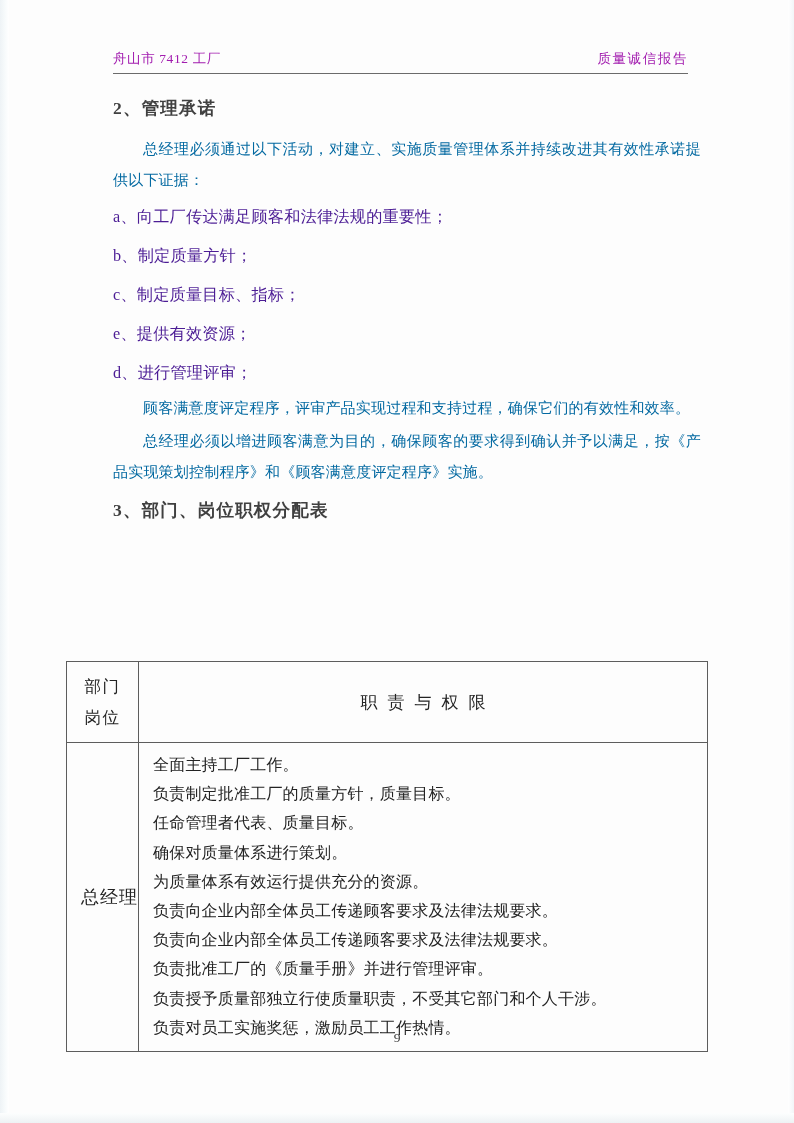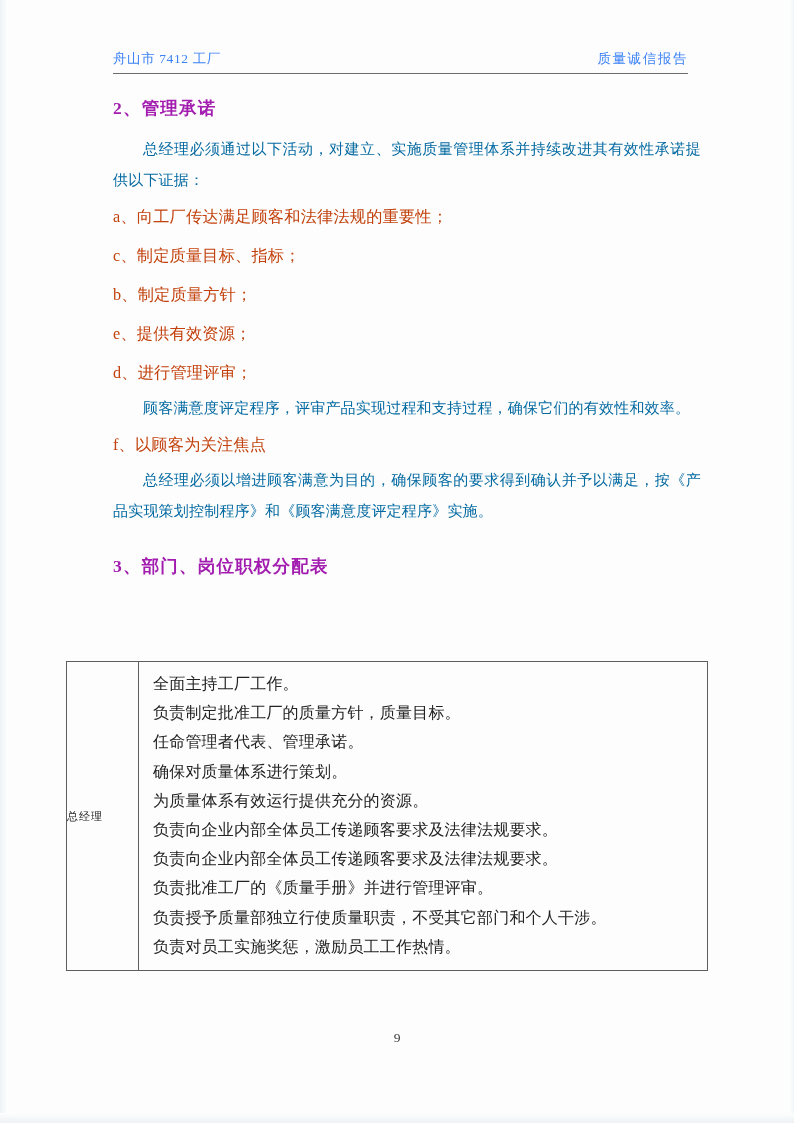--- a/index.html
+++ b/index.html
@@ -47,21 +47,21 @@
   .running-header {
     position: absolute;
     left: 113px;
     top: 50px;
     width: 575px;
     display: flex;
     justify-content: space-between;
     align-items: flex-end;
     font-size: 13.5px;
     letter-spacing: 0.6px;
-    color: #3b82f6;
+    color: #a21caf;
   }
   .running-header .hdr-left {
     font-family: "Liberation Serif", "DejaVu Serif", serif;
   }
   .running-header .hdr-right {
     font-family: "Liberation Serif", "DejaVu Serif", serif;
     letter-spacing: 1.6px;
     margin-left: 28px;
   }
   .header-rule {
@@ -78,47 +78,47 @@
     position: absolute;
     left: 113px;
     top: 96px;
     width: 588px;
   }
 
   .sec-heading {
     font-size: 17.5px;
     font-weight: bold;
     letter-spacing: 1.2px;
-    color: #a21caf;
+    color: #404040;
     margin: 0 0 13px 0;
     line-height: 1.4;
   }
   .sec-heading.second {
-    margin-top: 27px;
+    margin-top: 10px;
     margin-bottom: 16px;
   }
 
   p.para {
     margin: 0 0 2px 0;
     font-size: 15px;
     line-height: 31px;
     letter-spacing: 0.2px;
     text-align: justify;
     text-justify: inter-ideograph;
     color: #0369a1;
   }
   p.para.indent {
     text-indent: 2em;
   }
   p.list-item {
     margin: 0;
     font-size: 16.2px;
     line-height: 39px;
     letter-spacing: 0.2px;
-    color: #c2410c;
+    color: #4c1d95;
   }
   .lead {
     letter-spacing: 0.4px;
   }
 
   
   .duty-table {
     position: absolute;
     left: 66px;
     top: 661px;
@@ -146,22 +146,22 @@
 
   .th-duty {
     text-align: center;
     font-size: 17px;
     letter-spacing: 10px;
     text-indent: 10px;
     padding: 9px 0 !important;
   }
 
   .td-dept {
-    text-align: left;
-    font-size: 11px;
+    text-align: right;
+    font-size: 18px;
     letter-spacing: 1px;
   }
 
   .td-duty {
     padding: 7px 10px 9px 14px !important;
   }
   .td-duty .duty-line {
     font-size: 16px;
     line-height: 29.2px;
     letter-spacing: 0.2px;
@@ -194,46 +194,52 @@
   </div>
   <div class="header-rule"></div>
 
   <div class="content">
 
     <h2 class="sec-heading">2、管理承诺</h2>
 
     <p class="para indent lead">总经理必须通过以下活动，对建立、实施质量管理体系并持续改进其有效性承诺提供以下证据：</p>
 
     <p class="list-item">a、向工厂传达满足顾客和法律法规的重要性；</p>
+    <p class="list-item">b、制定质量方针；</p>
     <p class="list-item">c、制定质量目标、指标；</p>
-    <p class="list-item">b、制定质量方针；</p>
     <p class="list-item">e、提供有效资源；</p>
     <p class="list-item">d、进行管理评审；</p>
 
     <p class="para indent">顾客满意度评定程序，评审产品实现过程和支持过程，确保它们的有效性和效率。</p>
 
-    <p class="list-item">f、以顾客为关注焦点</p>
 
     <p class="para indent">总经理必须以增进顾客满意为目的，确保顾客的要求得到确认并予以满足，按《产品实现策划控制程序》和《顾客满意度评定程序》实施。</p>
 
     <h2 class="sec-heading second">3、部门、岗位职权分配表</h2>
   </div>
 
   <table class="duty-table">
     <colgroup>
       <col class="col-dept">
       <col class="col-duty">
     </colgroup>
     <tbody>
       <tr>
+        <td class="th-dept">
+          <span class="line">部门</span>
+          <span class="line">岗位</span>
+        </td>
+        <td class="th-duty">职责与权限</td>
+      </tr>
+      <tr>
         <td class="td-dept">总经理</td>
         <td class="td-duty">
           <div class="duty-line">全面主持工厂工作。</div>
           <div class="duty-line">负责制定批准工厂的质量方针，质量目标。</div>
-          <div class="duty-line">任命管理者代表、管理承诺。</div>
+          <div class="duty-line">任命管理者代表、质量目标。</div>
           <div class="duty-line">确保对质量体系进行策划。</div>
           <div class="duty-line">为质量体系有效运行提供充分的资源。</div>
           <div class="duty-line">负责向企业内部全体员工传递顾客要求及法律法规要求。</div>
           <div class="duty-line">负责向企业内部全体员工传递顾客要求及法律法规要求。</div>
           <div class="duty-line">负责批准工厂的《质量手册》并进行管理评审。</div>
           <div class="duty-line">负责授予质量部独立行使质量职责，不受其它部门和个人干涉。</div>
           <div class="duty-line">负责对员工实施奖惩，激励员工工作热情。</div>
         </td>
       </tr>
     </tbody>

